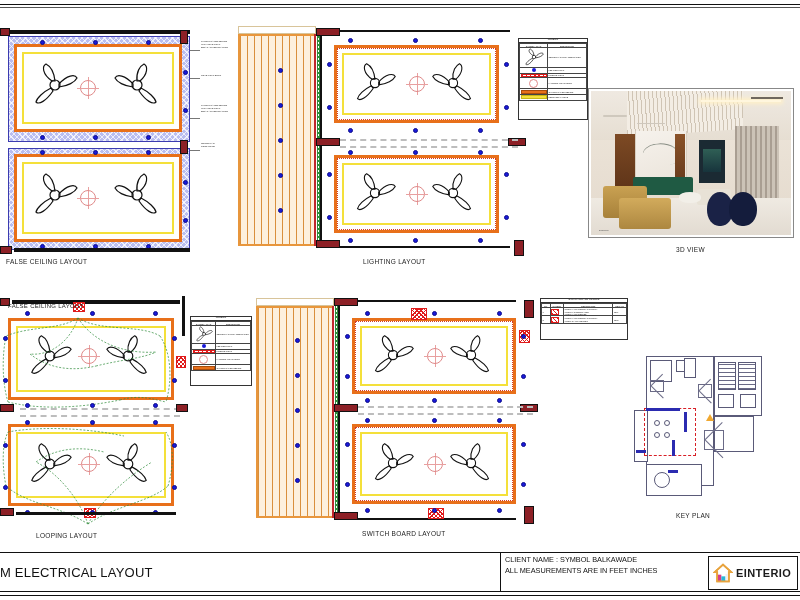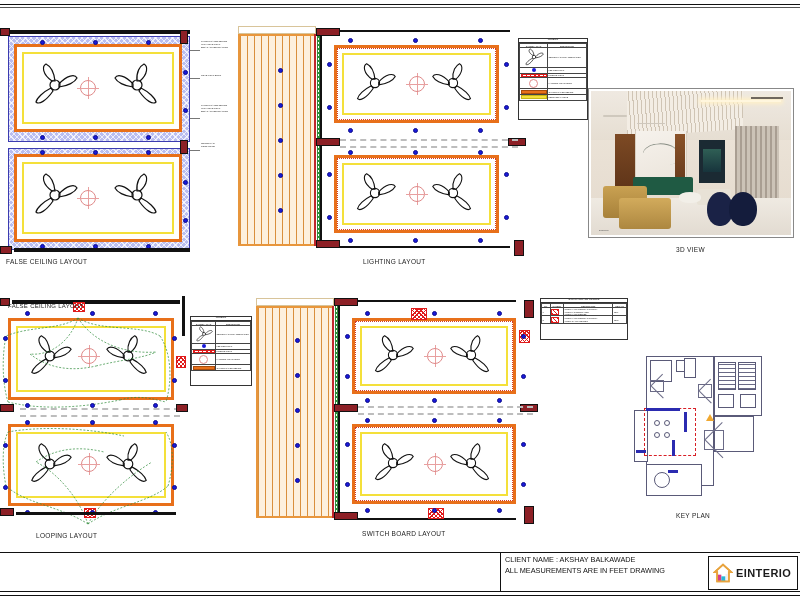--- a/index.html
+++ b/index.html
@@ -879,23 +879,24 @@
 
     <div class="kp-room" style="left:22px; top:88px; width:6px; height:6px; border-radius:50%;"></div>
     <div class="kp-room" style="left:32px; top:88px; width:6px; height:6px; border-radius:50%;"></div>
     <div class="kp-room" style="left:22px; top:100px; width:6px; height:6px; border-radius:50%;"></div>
     <div class="kp-room" style="left:32px; top:100px; width:6px; height:6px; border-radius:50%;"></div>
     <div class="kp-room" style="left:22px; top:140px; width:16px; height:16px; border-radius:50%;"></div>
   </div>
   <div class="caption" style="left:676px; top:512px;">KEY PLAN</div>
 
   <div class="titleblock">
+    <div class="tb-main">M ELECTRICAL LAYOUT</div>
     <div class="tb-client">
-      <div>CLIENT NAME : AKSHAY BALKAWADE</div>
-      <div>ALL MEASUREMENTS ARE IN FEET DRAWING</div>
+      <div>CLIENT NAME : SYMBOL BALKAWADE</div>
+      <div>ALL MEASUREMENTS ARE IN FEET INCHES</div>
     </div>
     <div class="tb-logo">
       <span class="logo-mark">
         <svg width="20" height="20" viewBox="0 0 24 24">
           <path d="M12 2 L22 11 L19 11 L19 22 L5 22 L5 11 L2 11 Z" fill="none" stroke="#e8a33d" stroke-width="2.2"></path>
           <path d="M5 14 L5 22 L10 22 L10 14 Z" fill="#d63b8c" stroke="none"></path>
           <path d="M10 16 L10 22 L15 22 L15 16 Z" fill="#29b6d8" stroke="none"></path>
           <path d="M15 13 L15 22 L19 22 L19 13 Z" fill="#f0f0f0" stroke="none"></path>
           <path d="M12 2 L22 11 L19 11 L19 22 L5 22 L5 11 L2 11 Z" fill="none" stroke="#e8a33d" stroke-width="2"></path>
         </svg>

